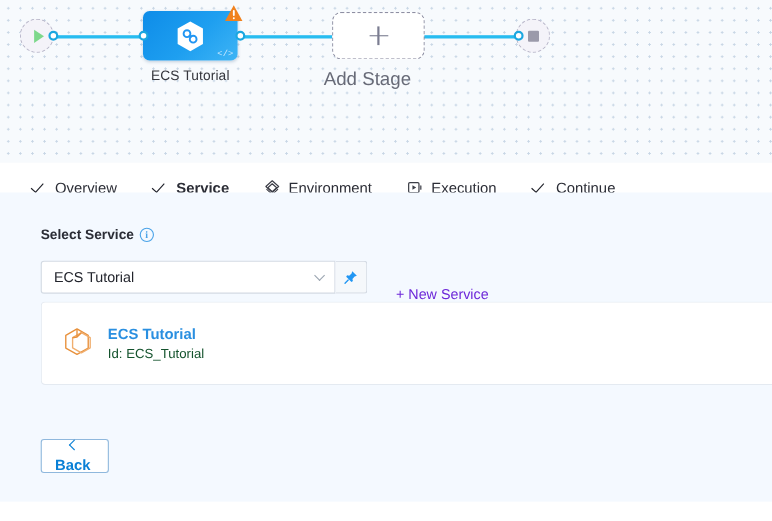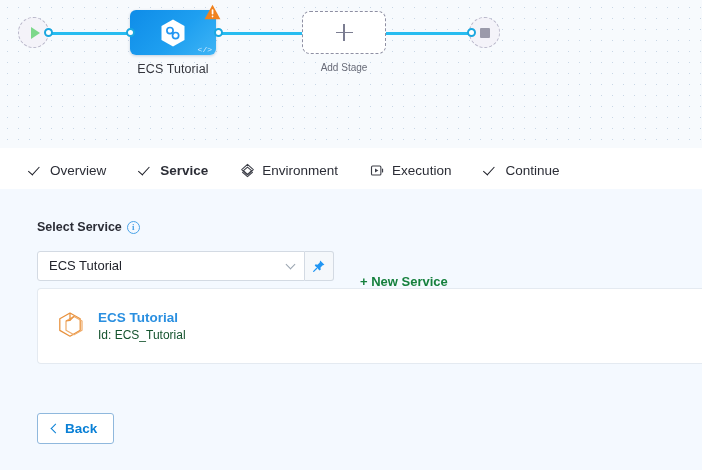--- a/index.html
+++ b/index.html
@@ -180,25 +180,25 @@
   }
   .plus::before, .plus::after {
     content: "";
     position: absolute;
     background: #7b7d91;
   }
   .plus::before { left: 0; top: 7.6px; width: 17px; height: 1.8px; }
   .plus::after  { top: 0; left: 7.6px; height: 17px; width: 1.8px; }
   .add-stage-label {
     position: absolute;
-    left: 282px;
+    left: 272px;
     top: 62px;
     width: 124px;
     text-align: center;
-    font-size: 10px;
+    font-size: 17px;
     color: #676a77;
   }
 
   
   .tabbar {
     position: absolute;
     left: 0;
     top: 148px;
     width: 620px;
     height: 45px;
@@ -252,21 +252,21 @@
     height: 9.5px;
     border-right: 1.9px solid #1d1f28;
     border-bottom: 1.9px solid #1d1f28;
     transform: rotate(42deg);
   }
 
   
   .main {
     position: absolute;
     left: 0;
-    top: 189px;
+    top: 175px;
     width: 702px;
     height: 281px;
     background: #f4f9ff;
   }
   .field-label {
     position: absolute;
     left: 37px;
     top: 31px;
     font-size: 12.5px;
     font-weight: bold;
@@ -336,22 +336,22 @@
     border-radius: 0 3px 3px 0;
     box-sizing: border-box;
     display: flex;
     align-items: center;
     justify-content: center;
     cursor: pointer;
   }
   .new-service {
     margin-left: 26px;
     font-size: 13px;
-    font-weight: bold;
-    color: #15803d;
+    font-weight: normal;
+    color: #6d28d9;
     cursor: pointer;
     white-space: nowrap;
     margin-top: 32px;
   }
 
   
   .card-panel {
     position: absolute;
     left: 37px;
     top: 99px;
@@ -392,20 +392,21 @@
   .btn {
     height: 31px;
     border-radius: 3px;
     display: flex;
     align-items: center;
     gap: 7px;
     font-size: 13.5px;
     font-weight: bold;
     cursor: pointer;
     box-sizing: border-box;
+    flex-direction: column;
   }
   .btn-back {
     background: #ffffff;
     border: 1px solid #8fb8dd;
     color: #0a80d6;
     padding: 0 16px 0 12px;
   }
   .btn-continue {
     background: #0a80d6;
     border: 1px solid #0a80d6;

